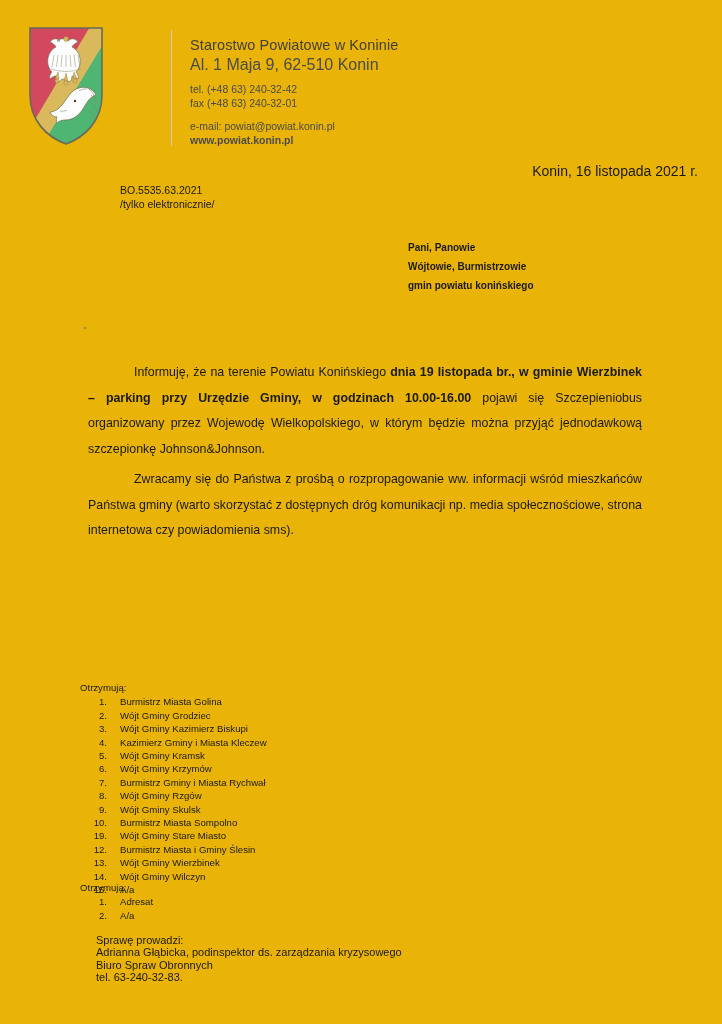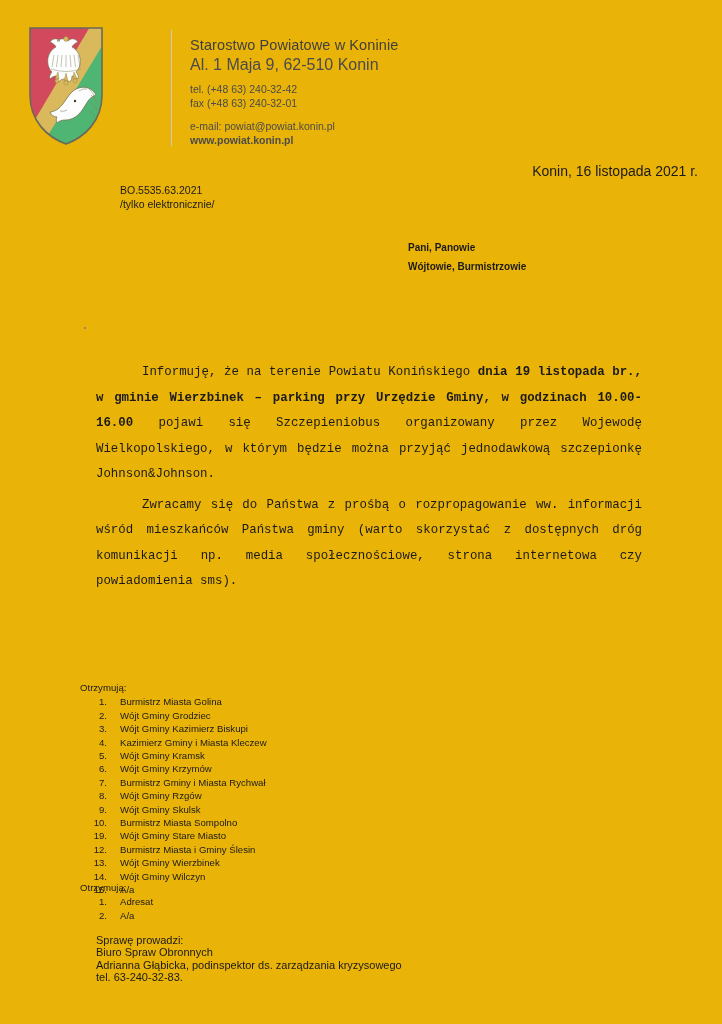--- a/index.html
+++ b/index.html
@@ -121,21 +121,21 @@
   .body-text {
     position: absolute;
     left: 80px;
     top: 360px;
     width: 562px;
     font-size: 12.4px;
     line-height: 25.5px;
     text-align: justify;
     text-justify: inter-word;
   }
-  .body-text p { margin: 0 0 2px 16px; text-indent: 46px; font-family: Liberation Mono, monospace; }
+  .body-text p { margin: 0 0 2px 8px; text-indent: 46px; }
   .body-text p.second { margin-top: 5px; }
   .body-text b { font-weight: bold; }
 
   
   .signature-area {
     position: absolute;
     left: 480px;
     top: 512px;
     width: 175px;
     height: 115px;
@@ -272,20 +272,21 @@
   <div class="date-line">Konin, 16 listopada 2021 r.</div>
 
   <div class="ref-block">
     <div>BO.5535.63.2021</div>
     <div>/tylko elektronicznie/</div>
   </div>
 
   <div class="addressee">
     <div>Pani, Panowie</div>
     <div>Wójtowie, Burmistrzowie</div>
+    <div>gmin powiatu konińskiego</div>
   </div>
 
   <div class="stray-dot"></div>
 
   <div class="body-text">
     <p><span>Informuję, że na terenie Powiatu Konińskiego </span><b>dnia 19 listopada br., w gminie Wierzbinek – parking przy Urzędzie Gminy, w godzinach 10.00-16.00</b><span> pojawi się Szczepieniobus organizowany przez Wojewodę Wielkopolskiego, w którym będzie można przyjąć jednodawkową szczepionkę Johnson&amp;Johnson.</span></p>
     <p class="second">Zwracamy się do Państwa z prośbą o rozpropagowanie ww. informacji wśród mieszkańców Państwa gminy (warto skorzystać z dostępnych dróg komunikacji np. media społecznościowe, strona internetowa czy powiadomienia sms).</p>
   </div>
 
 
@@ -360,18 +361,18 @@
         <span class="rec-text">Adresat</span>
       </div>
     <div class="rec-row">
         <span class="rec-num">2.</span>
         <span class="rec-text">A/a</span>
       </div>
   </div>
 
   <div class="handler">
     <div>Sprawę prowadzi:</div>
+    <div>Adrianna Głąbicka, podinspektor ds. zarządzania kryzysowego</div>
     <div>Biuro Spraw Obronnych</div>
-    <div>Adrianna Głąbicka, podinspektor ds. zarządzania kryzysowego</div>
     <div>tel. 63-240-32-83.</div>
   </div>
 
 </div>
 
 </body></html>

